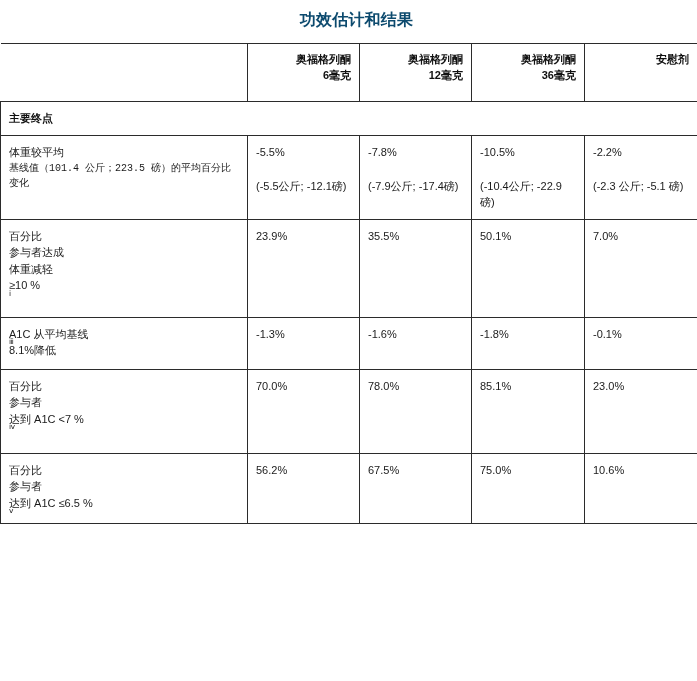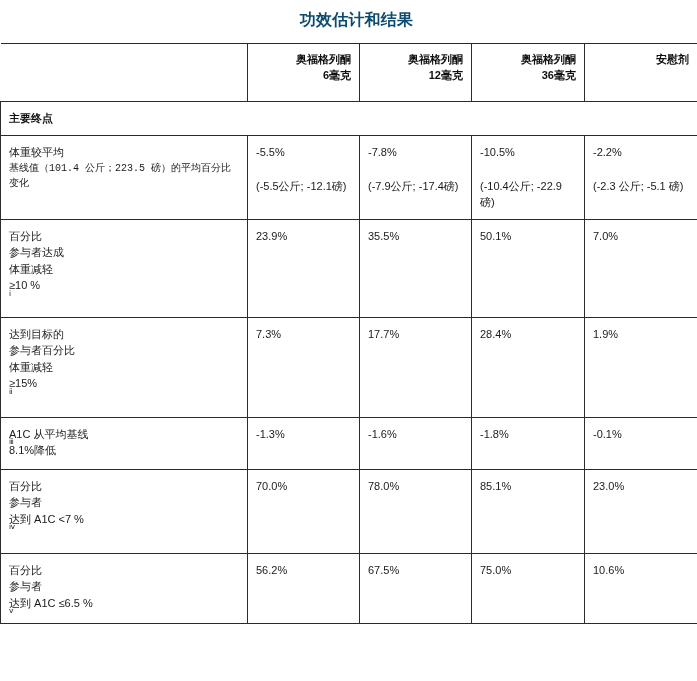--- a/index.html
+++ b/index.html
@@ -170,35 +170,20 @@
               <span>≥10 %</span>
               <span class="sup">ⅰ</span>
             </span>
         </td>
         <td class="val">23.9%</td>
         <td class="val">35.5%</td>
         <td class="val">50.1%</td>
         <td class="val">7.0%</td>
       </tr>
 
-      <tr>
-        <td class="rowlabel tall-3 label-lines">
-          <span>达到目标的</span>
-          <span>参与者百分比</span>
-          <span>体重减轻</span>
-          <span>
-              <span>≥15%</span>
-              <span class="sup">ⅱ</span>
-            </span>
-        </td>
-        <td class="val">7.3%</td>
-        <td class="val">17.7%</td>
-        <td class="val">28.4%</td>
-        <td class="val">1.9%</td>
-      </tr>
 
       <tr>
         <td class="rowlabel tall-4 label-lines">
           <span>
               <span>A1C 从平均基线</span>
               <span class="sup">ⅲ</span>
             </span>
           <span>8.1%降低</span>
         </td>
         <td class="val">-1.3%</td>

